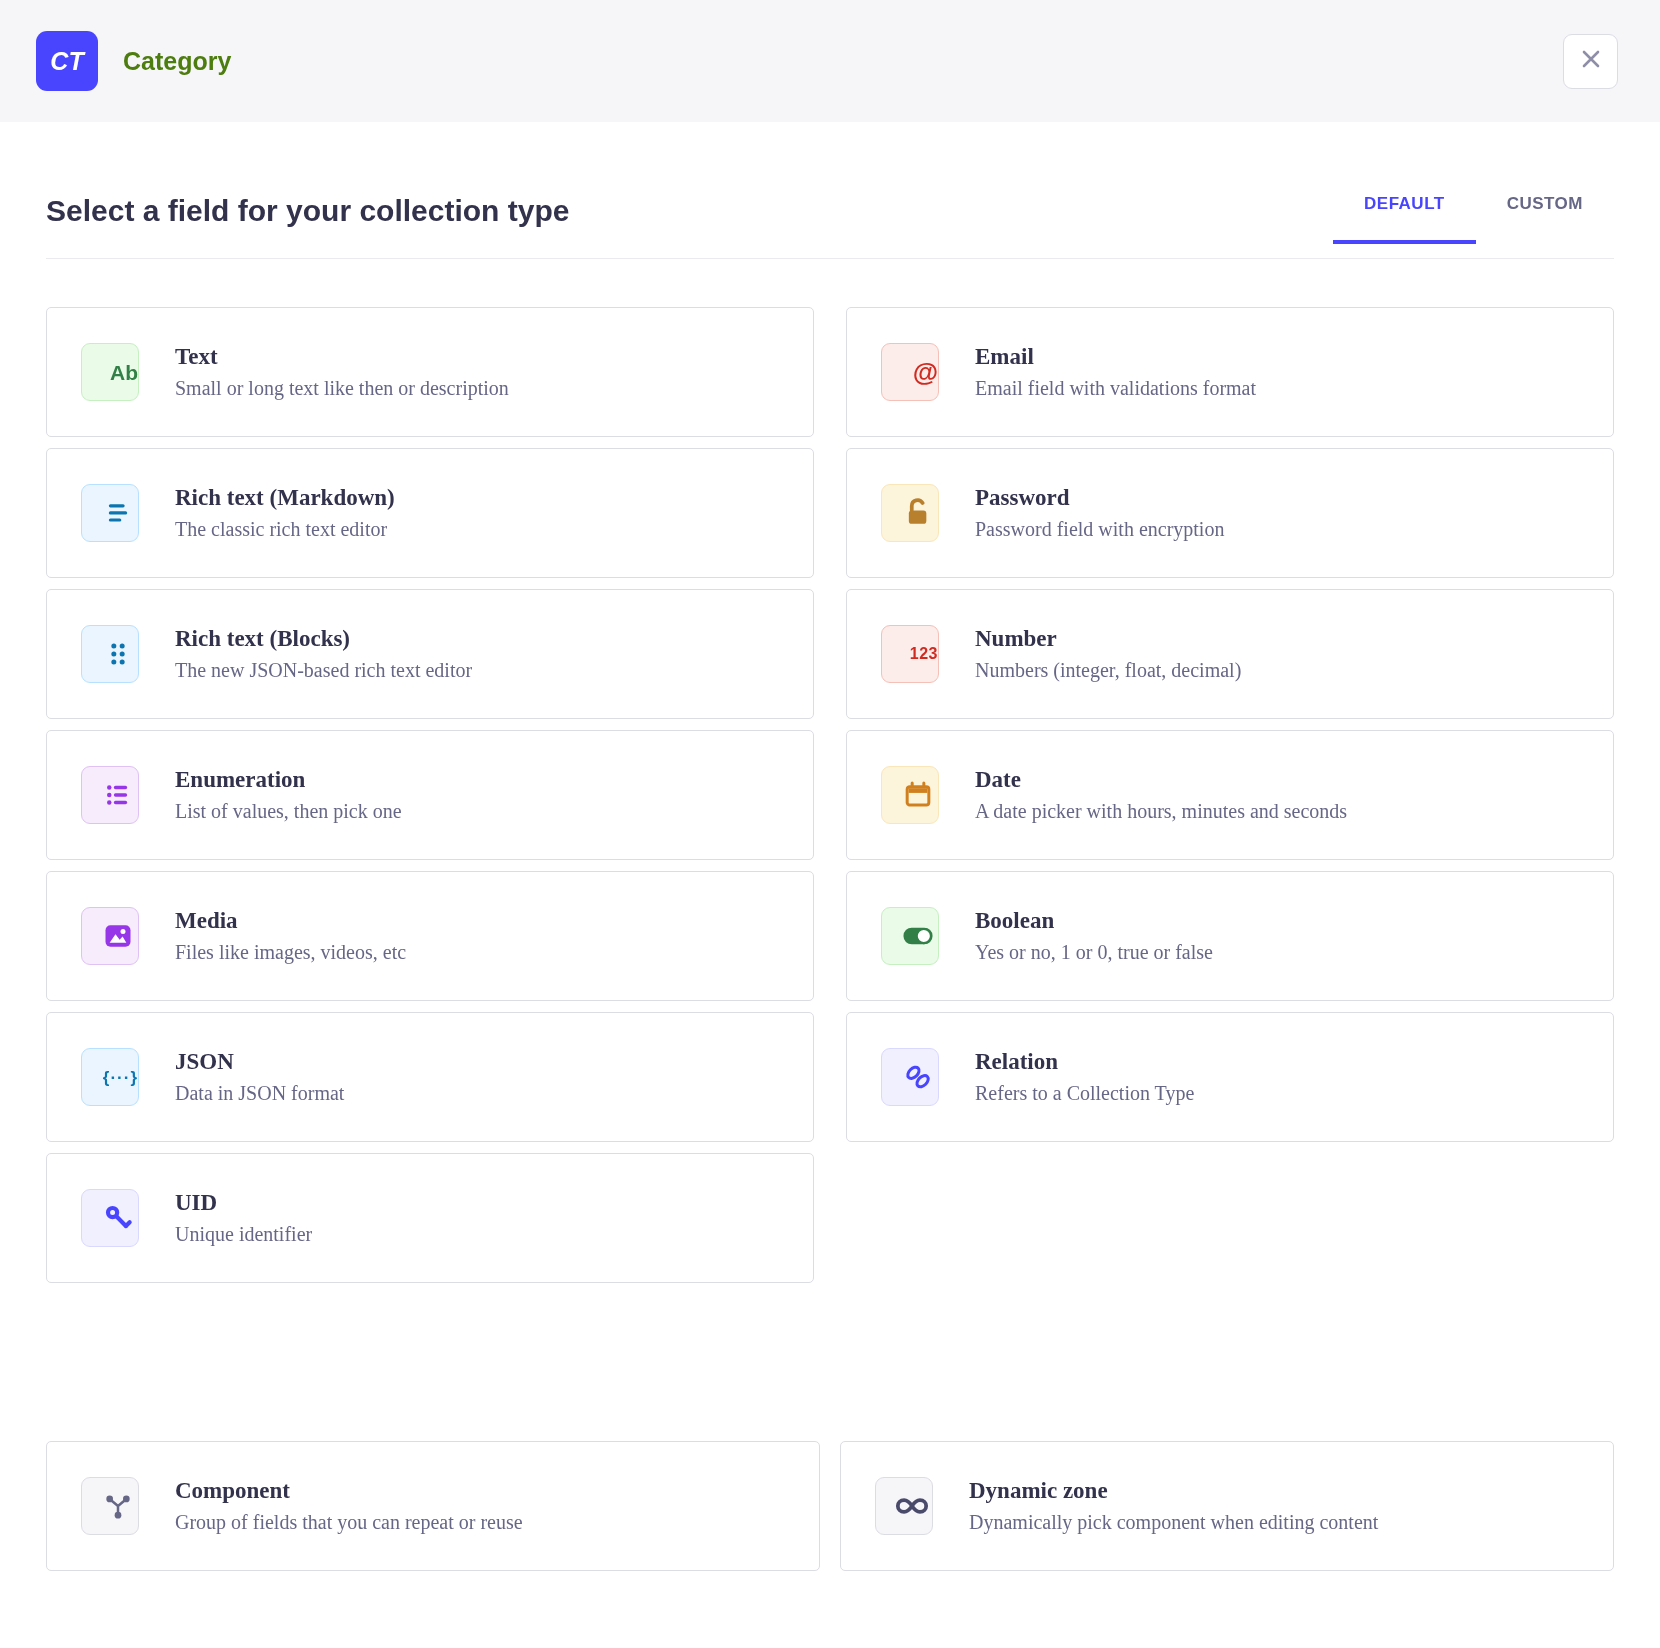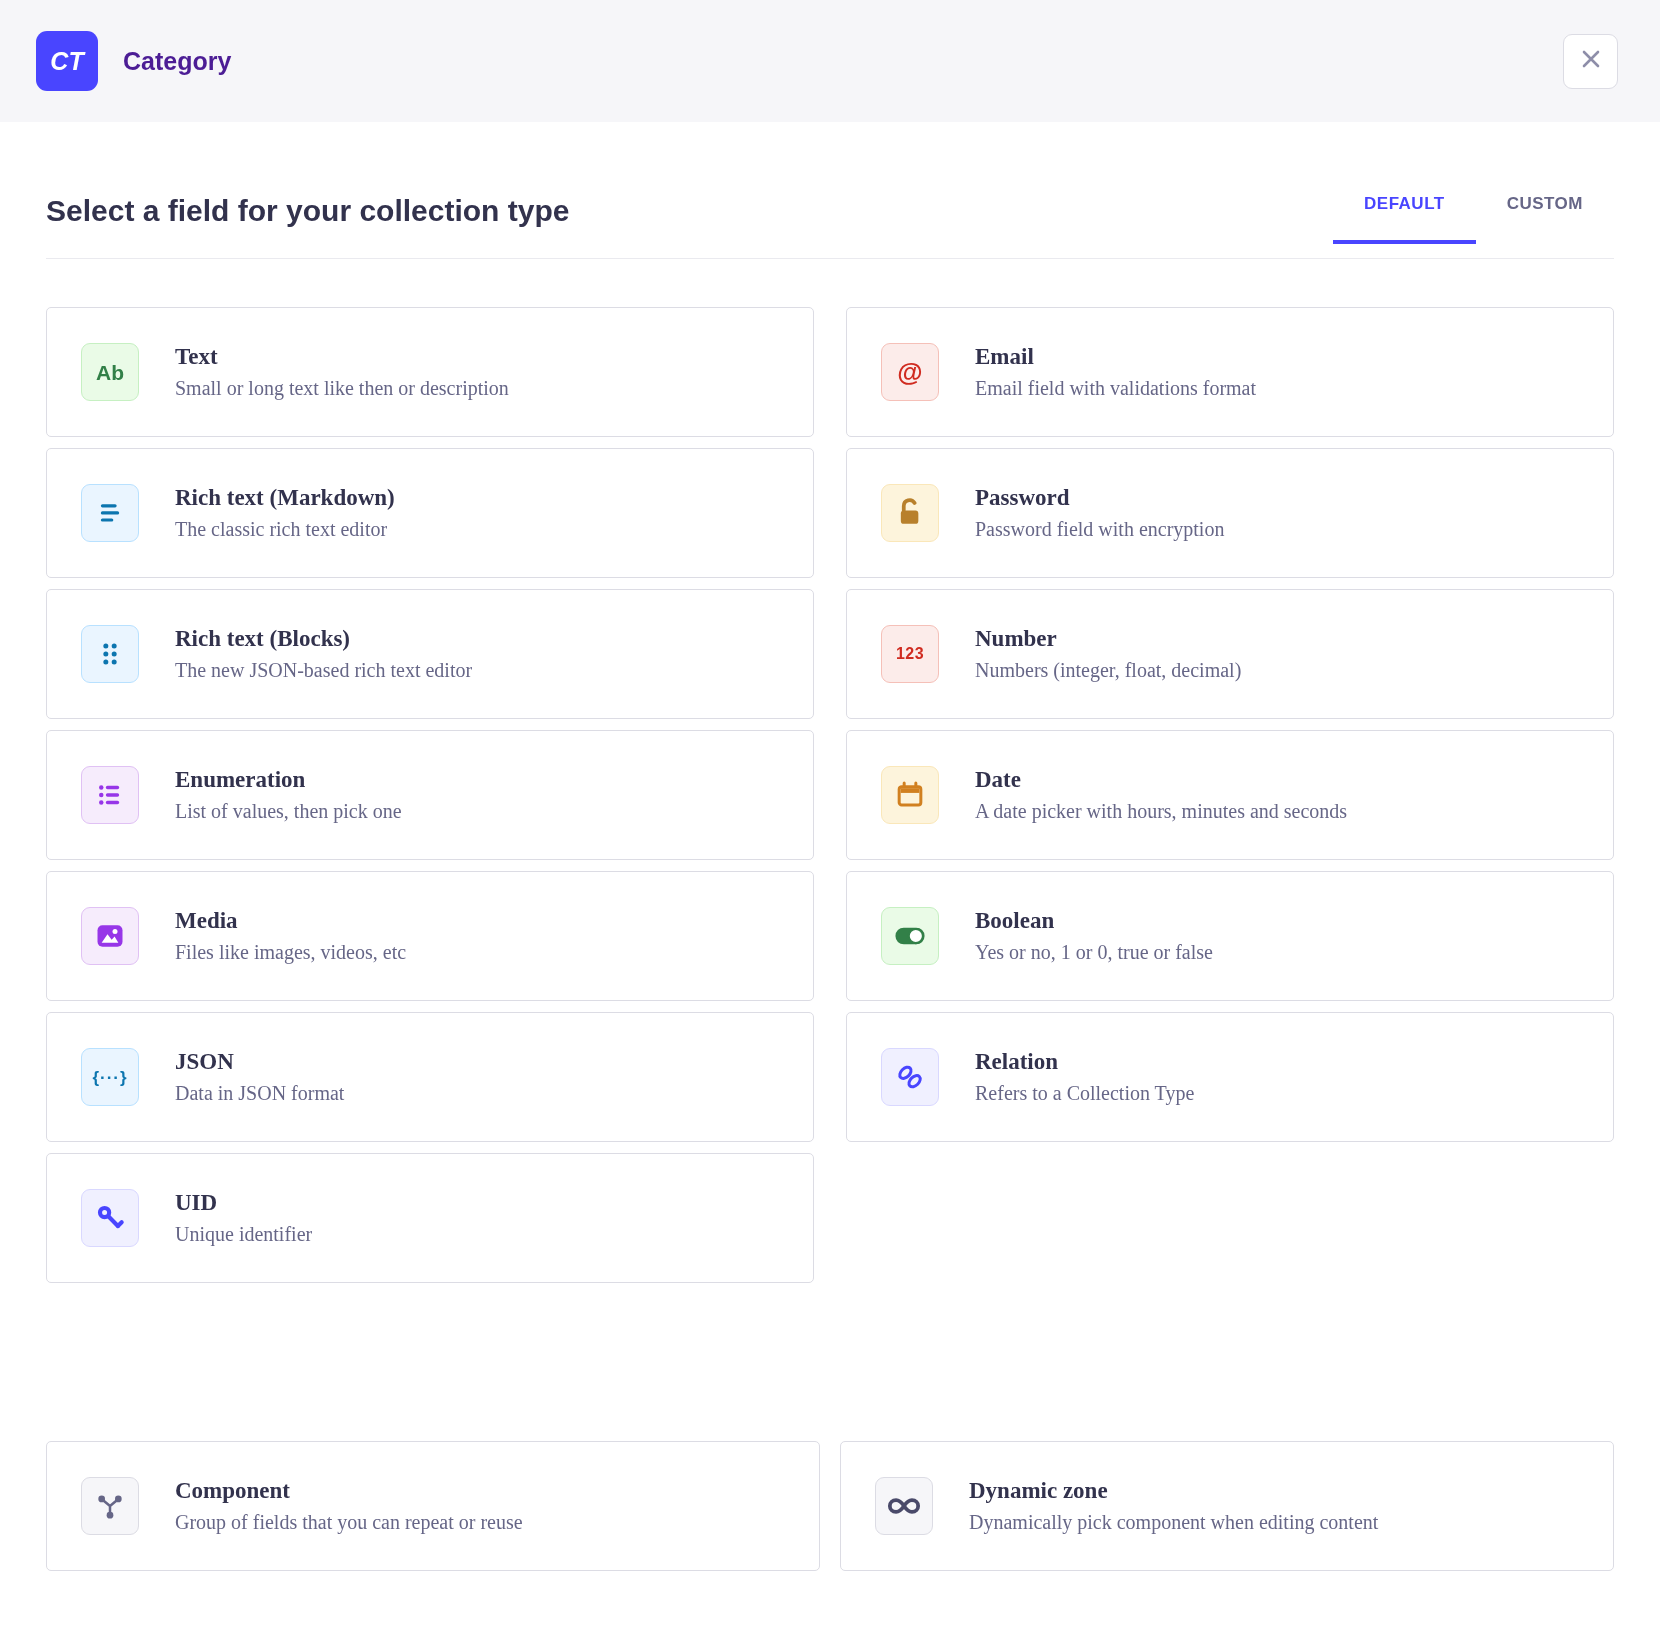--- a/index.html
+++ b/index.html
@@ -26,21 +26,21 @@
     font-weight: bold;
     font-style: italic;
     font-size: 25px;
     display: flex; align-items: center; justify-content: center;
     flex: none;
   }
   .header-title {
     margin-left: 25px;
     font-size: 25px;
     font-weight: bold;
-    color: #4c1d95;
+    color: #4d7c0f;
     flex: 1;
   }
   .close-btn {
     width: 55px; height: 55px;
     background: #ffffff;
     border: 1px solid #dcdce4;
     border-radius: 9px;
     display: flex; align-items: center; justify-content: center;
     cursor: pointer;
     flex: none;
@@ -88,21 +88,21 @@
     display: flex;
     align-items: center;
     padding: 0 34px;
     gap: 36px;
     cursor: pointer;
   }
   .icon-box {
     width: 58px; height: 58px;
     border-radius: 9px;
     border: 1px solid transparent;
-    display: flex; align-items: center; justify-content: center;
+    display: flex; align-items: center; justify-content: flex-end;
     flex: none;
   }
   .c-green   { background: #eafbe7; border-color: #c6f0c2; color: #328048; }
   .c-blue    { background: #eaf5ff; border-color: #b8e1ff; color: #0c75af; }
   .c-purple  { background: #f6ecfc; border-color: #e0c1f4; color: #9736e8; }
   .c-indigo  { background: #f0f0ff; border-color: #d9d8ff; color: #4945ff; }
   .c-red     { background: #fcecea; border-color: #f5c0b8; color: #d02b20; }
   .c-yellow  { background: #fdf4dc; border-color: #fae7b9; color: #b8802c; }
   .c-neutral { background: #f6f6f9; border-color: #dcdce4; color: #666687; }
   .icon-text { line-height: 1; }

